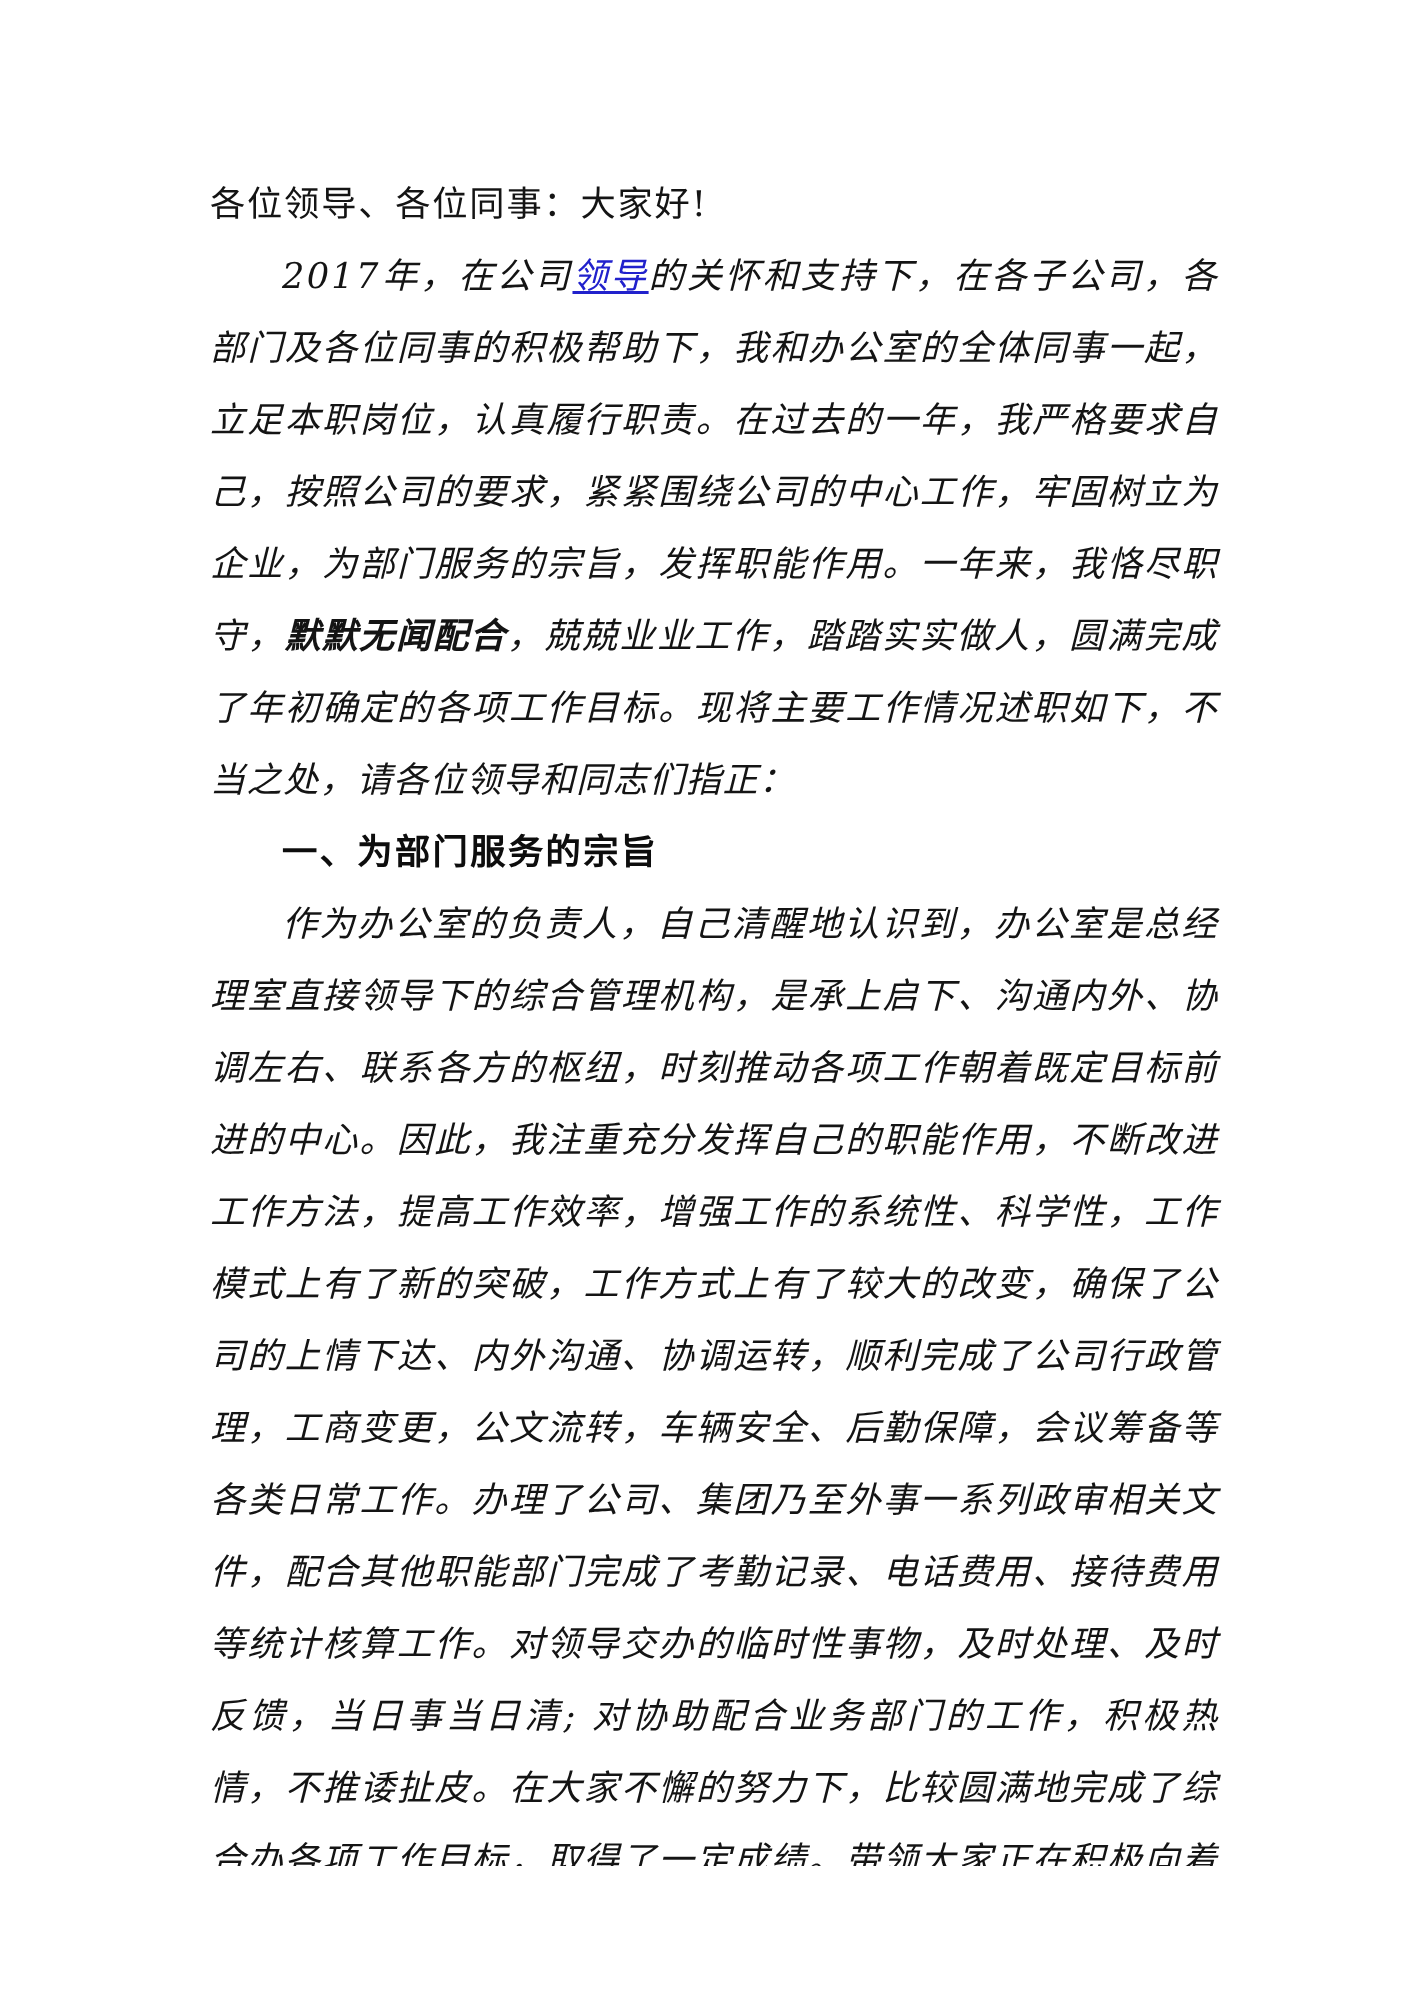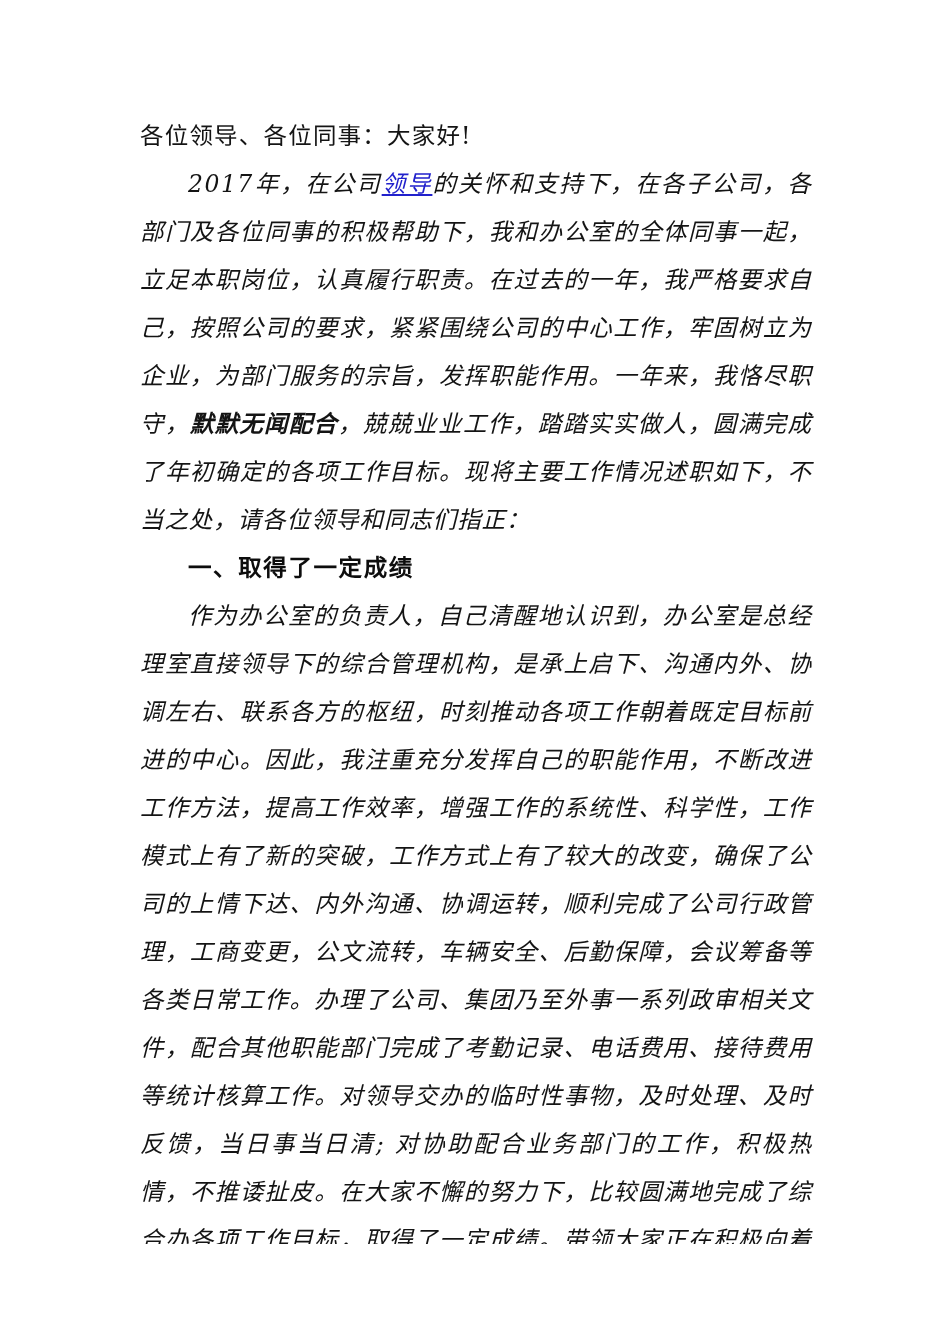--- a/index.html
+++ b/index.html
@@ -101,21 +101,21 @@
 <body>
 
 <div class="page">
 
   <div class="doc-body">
 
     <p class="para salutation">各位领导、各位同事：大家好!</p>
 
     <p class="para indent"><span class="year-run">2017</span><span>年，在公司</span><a class="hyperlink" href="#">领导</a><span>的关怀和支持下，在各子公司，各部门及各位同事的积极帮助下，我和办公室的全体同事一起，立足本职岗位，认真履行职责。在过去的一年，我严格要求自己，按照公司的要求，紧紧围绕公司的中心工作，牢固树立为企业，为部门服务的宗旨，发挥职能作用。一年来，我恪尽职守，</span><span class="bold-run">默默无闻配合</span><span>，兢兢业业工作，踏踏实实做人，圆满完成了年初确定的各项工作目标。现将主要工作情况述职如下，不当之处，请各位领导和同志们指正：</span></p>
 
-    <p class="heading">一、取得了一定成绩</p>
+    <p class="heading">一、为部门服务的宗旨</p>
 
     <p class="para indent">作为办公室的负责人，自己清醒地认识到，办公室是总经理室直接领导下的综合管理机构，是承上启下、沟通内外、协调左右、联系各方的枢纽，时刻推动各项工作朝着既定目标前进的中心。因此，我注重充分发挥自己的职能作用，不断改进工作方法，提高工作效率，增强工作的系统性、科学性，工作模式上有了新的突破，工作方式上有了较大的改变，确保了公司的上情下达、内外沟通、协调运转，顺利完成了公司行政管理，工商变更，公文流转，车辆安全、后勤保障，会议筹备等各类日常工作。办理了公司、集团乃至外事一系列政审相关文件，配合其他职能部门完成了考勤记录、电话费用、接待费用等统计核算工作。对领导交办的临时性事物，及时处理、及时反馈，当日事当日清; 对协助配合业务部门的工作，积极热情，不推诿扯皮。在大家不懈的努力下，比较圆满地完成了综合办各项工作目标，取得了一定成绩。带领大家正在积极向着团结、务实、高效的奋斗目标稳步迈进。</p>
 
   </div>
 
   <div class="page-footer">
     <span class="page-number">1</span>
   </div>
 
 </div>

